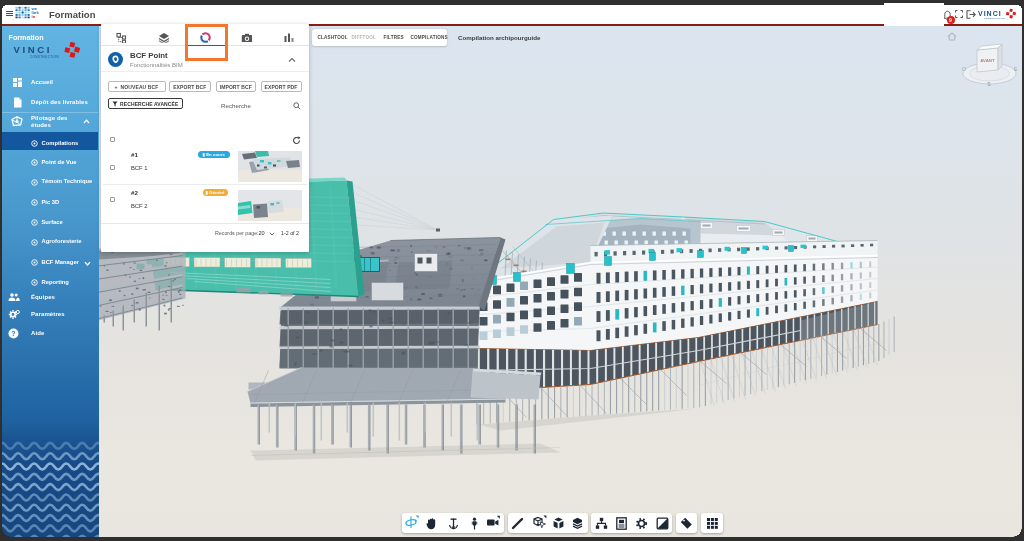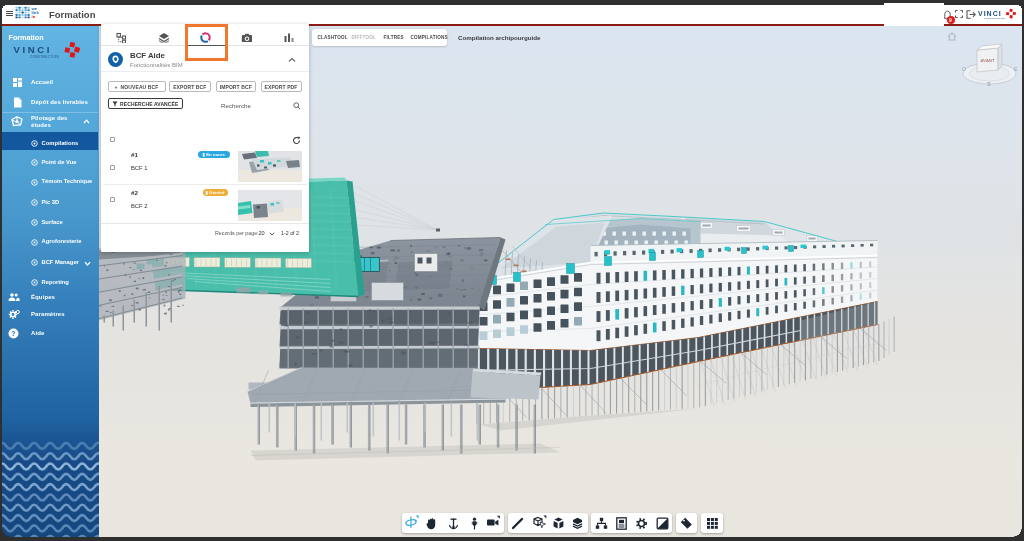--- a/index.html
+++ b/index.html
@@ -1188,21 +1188,21 @@
     </svg>
   </div>
 <div class="abs" style="left:101px;top:45.2px;width:207.5px;height:0.8px;background:#e4e4e4;z-index:5"></div>
 <div class="abs" style="left:188px;top:45px;width:37px;height:1.1px;background:#555;z-index:6"></div>
 <div class="abs" style="left:185px;top:23.5px;width:42.5px;height:37.5px;border:3.2px solid #f0772b;z-index:7"></div>
 <div class="abs" style="left:107.5px;top:52px;width:15px;height:15px;border-radius:50%;background:#1161a8;z-index:5">
     <svg width="15" height="15" viewBox="0 0 15 15">
       <path d="M7.5 3.6 C5.8 3.6 4.4 4.8 4.4 6.6 C4.4 8.9 6 10.7 7.8 11.2 C9.6 10.6 10.6 9 10.6 7 C10.6 5 9.3 3.6 7.5 3.6 Z M7.4 5.3 C8.3 5.2 9 5.9 9 6.9 C9 8 8.4 8.9 7.6 9.2 C6.7 8.8 6.1 7.9 6.1 6.8 C6.1 6 6.6 5.4 7.4 5.3 Z" fill="#fff"></path>
     </svg>
   </div>
-<div class="abs" style="left:130px;top:50.5px;font-size:7.8px;font-weight:bold;color:#3a3a3a;z-index:5">BCF Aide</div>
+<div class="abs" style="left:130px;top:50.5px;font-size:7.8px;font-weight:bold;color:#3a3a3a;z-index:5">BCF Point</div>
 <div class="abs" style="left:130px;top:61.5px;font-size:6px;color:#8a8a8a;z-index:5">Fonctionnalités BIM</div>
 <div class="abs" style="left:287.5px;top:56.5px;z-index:5">
     <svg width="8" height="6" viewBox="0 0 8 6">
       <path d="M1 4.5 L4 1.5 L7 4.5" fill="none" stroke="#666" stroke-width="1.1"></path>
     </svg>
   </div>
 <div class="abs" style="left:101px;top:70.8px;width:207.5px;height:0.8px;background:#e8eef2;z-index:5"></div>
 <div class="btn" style="left:107.5px;top:80.5px;width:58px;height:11px;line-height:11px;z-index:5">+&nbsp;&nbsp;NOUVEAU BCF</div>
 <div class="btn" style="left:169px;top:80.5px;width:41.5px;height:11px;line-height:11px;z-index:5">EXPORT BCF</div>
 <div class="btn" style="left:215.5px;top:80.5px;width:40.5px;height:11px;line-height:11px;z-index:5">IMPORT BCF</div>

